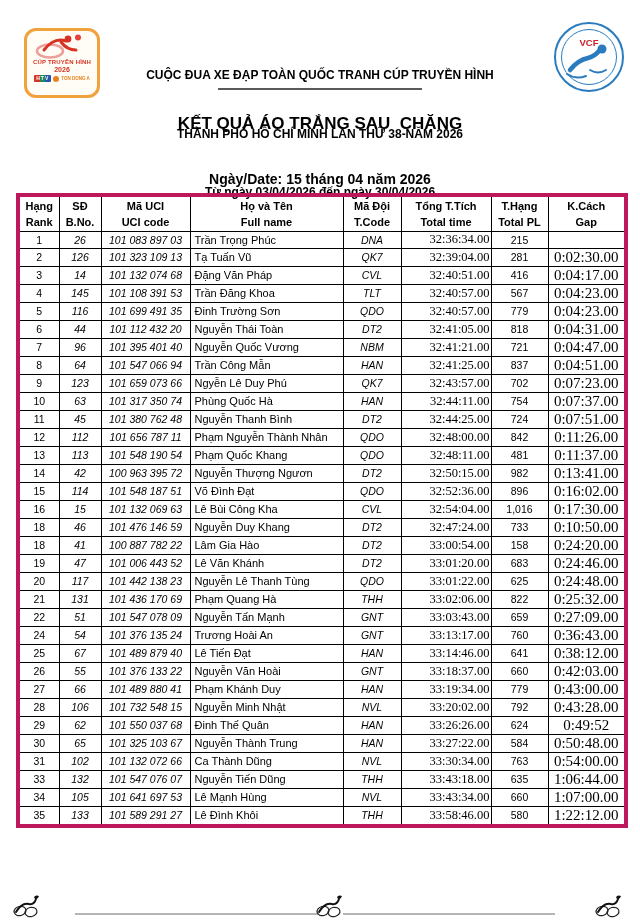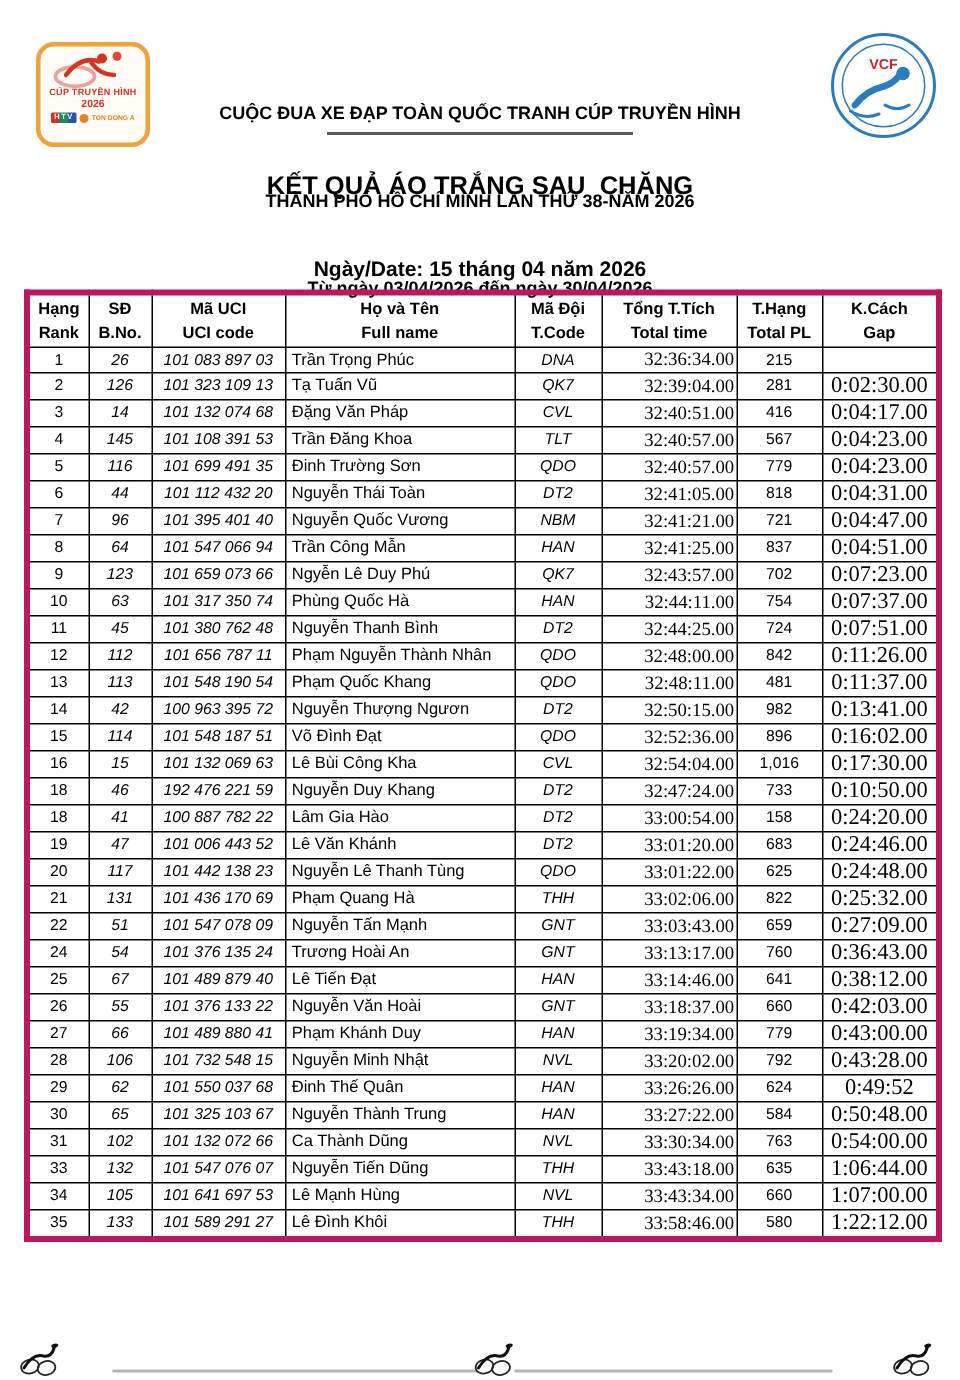--- a/index.html
+++ b/index.html
@@ -318,21 +318,21 @@
           <td class="c2">101 132 069 63</td>
           <td class="c3">Lê Bùi Công Kha</td>
           <td class="c4">CVL</td>
           <td class="c5">32:54:04.00</td>
           <td class="c6">1,016</td>
           <td class="c7">0:17:30.00</td>
         </tr>
         <tr>
           <td class="c0">18</td>
           <td class="c1">46</td>
-          <td class="c2">192 476 221 59</td>
+          <td class="c2">101 476 146 59</td>
           <td class="c3">Nguyễn Duy Khang</td>
           <td class="c4">DT2</td>
           <td class="c5">32:47:24.00</td>
           <td class="c6">733</td>
           <td class="c7">0:10:50.00</td>
         </tr>
         <tr>
           <td class="c0">18</td>
           <td class="c1">41</td>
           <td class="c2">100 887 782 22</td>

